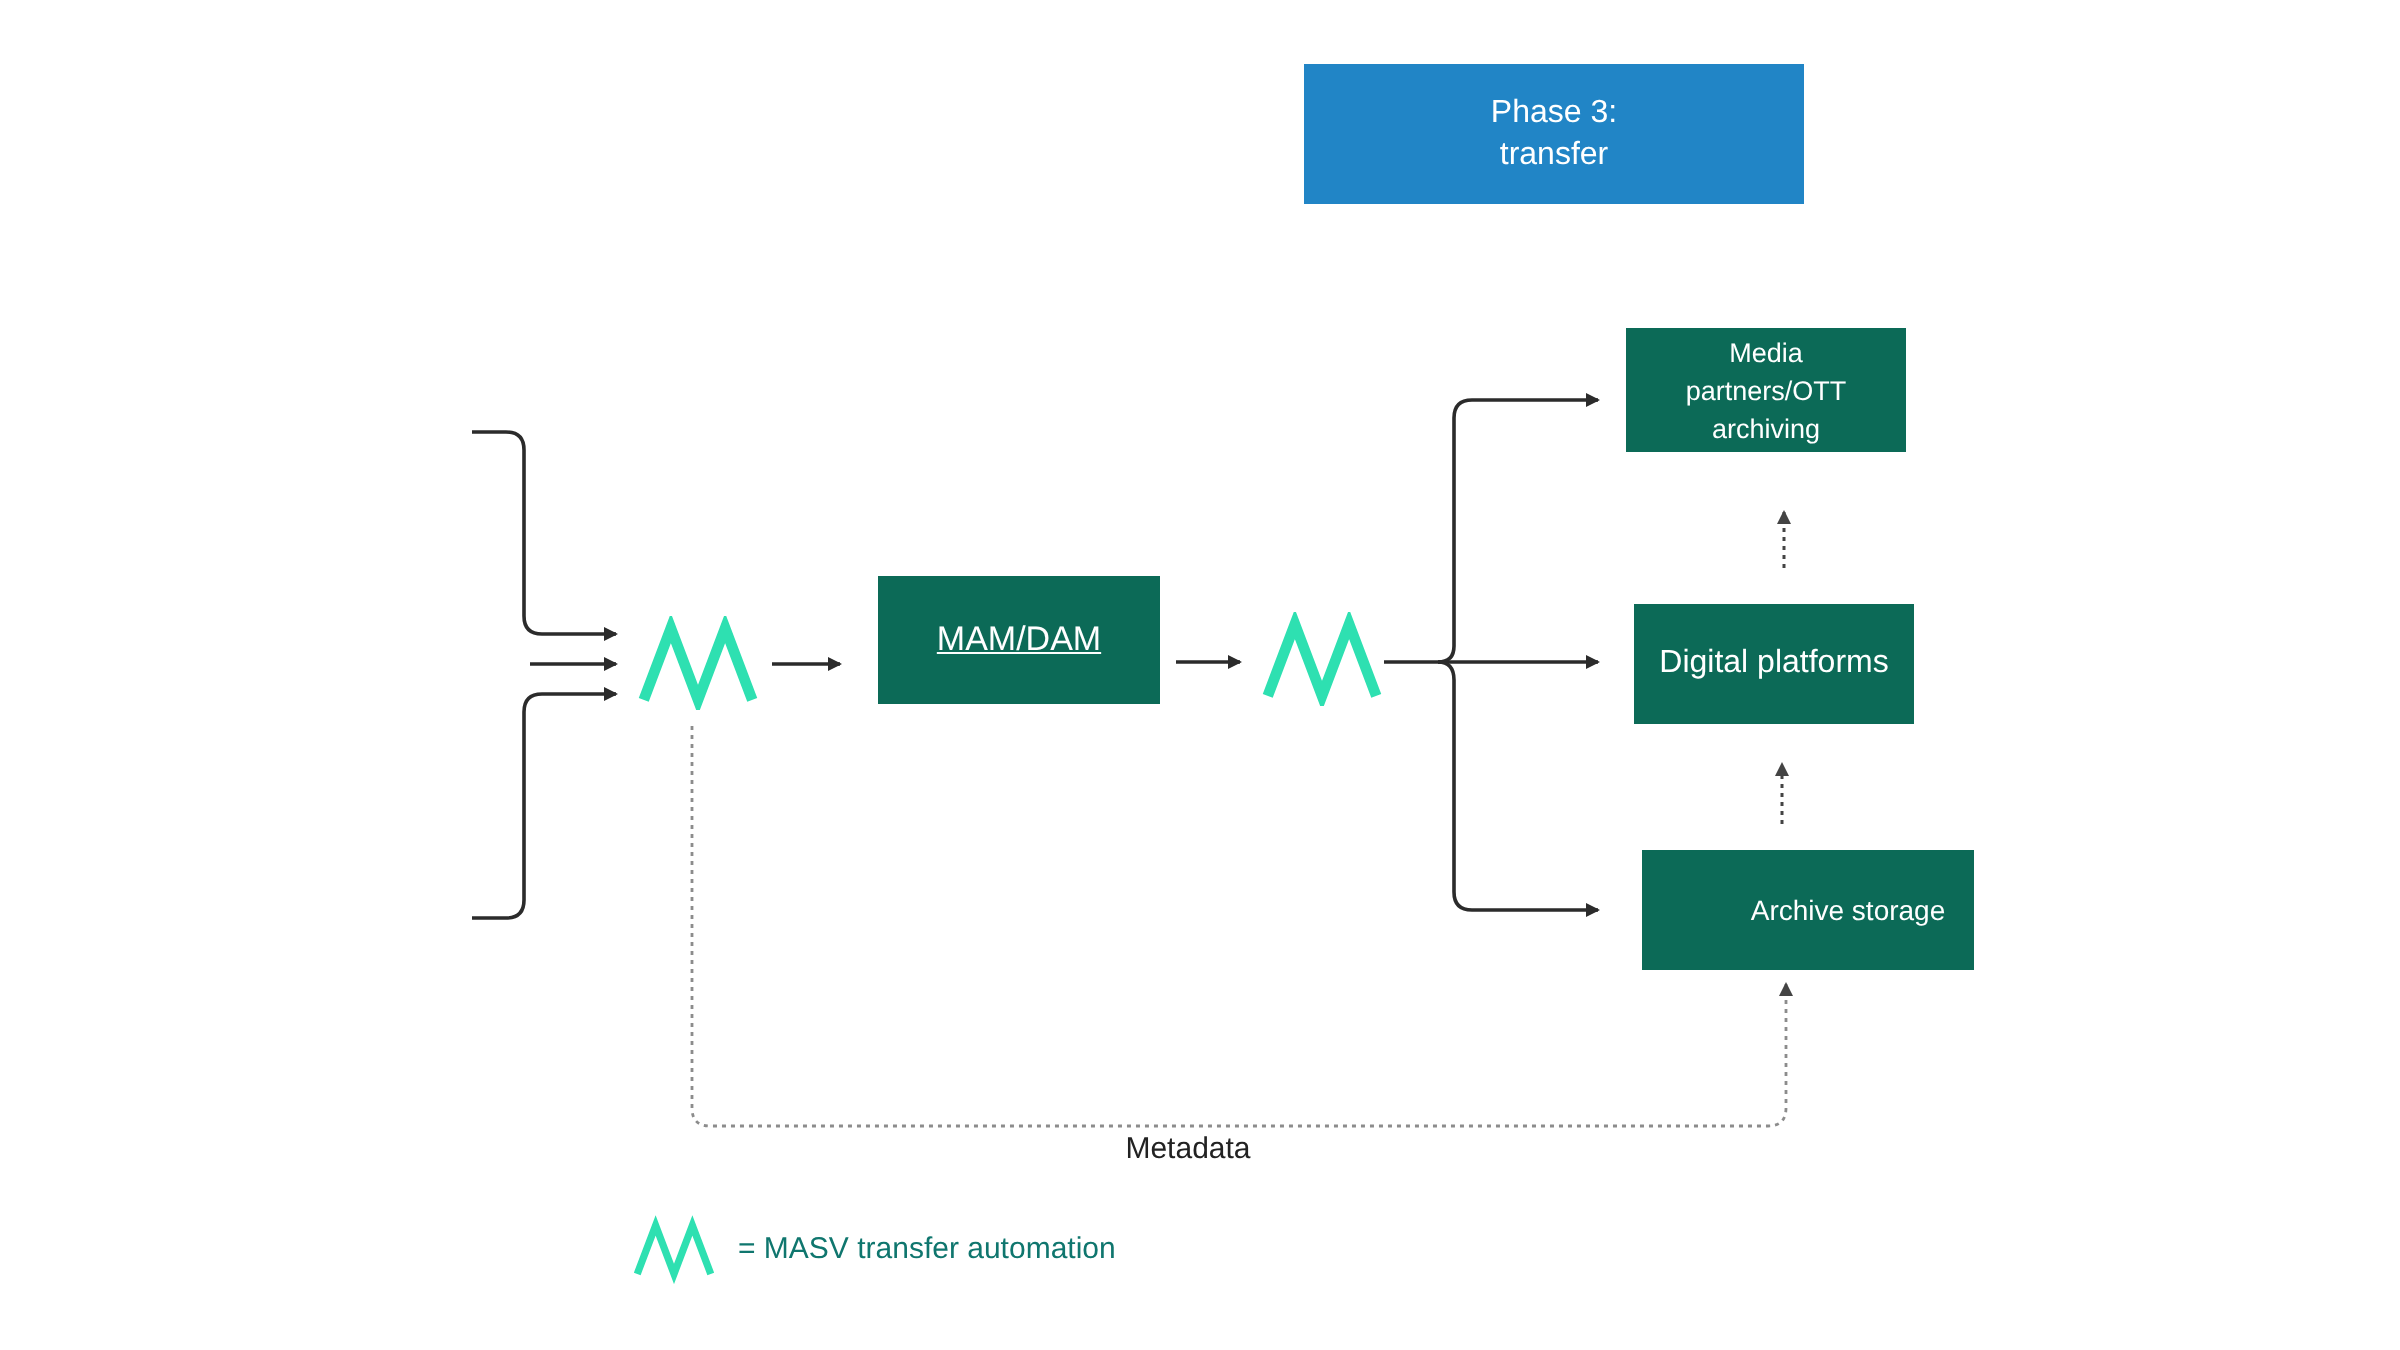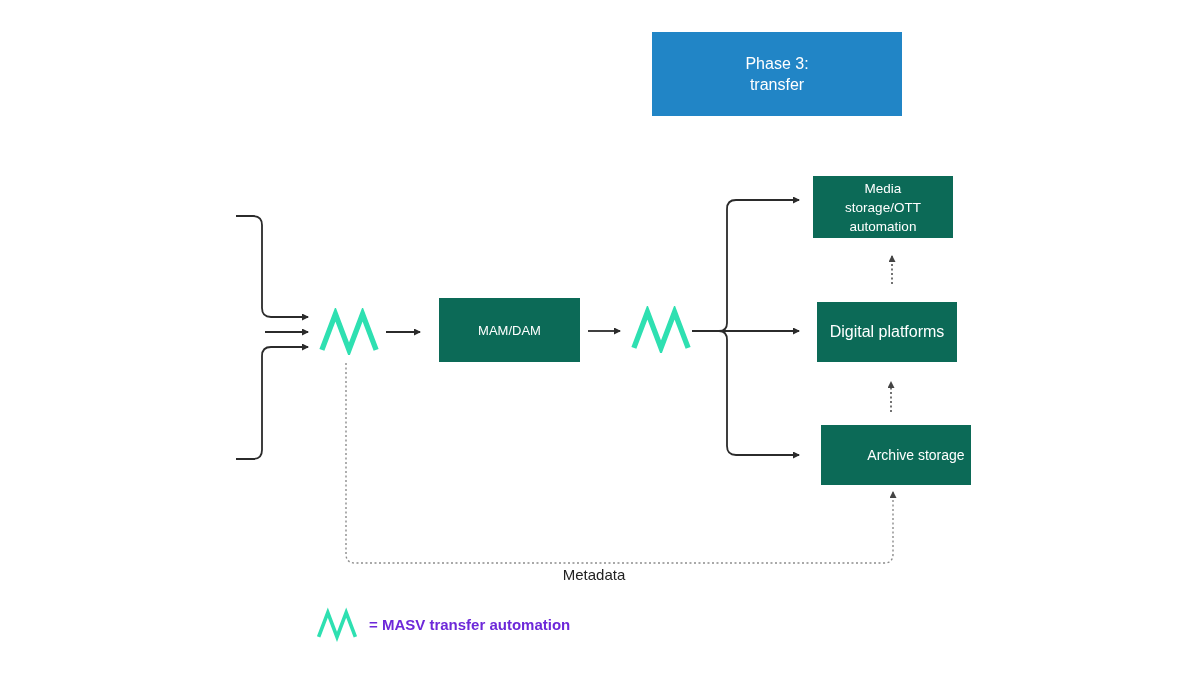--- a/index.html
+++ b/index.html
@@ -8,44 +8,44 @@
     font-family:"Liberation Sans", sans-serif; overflow:hidden;
   }
   svg.wires { position:absolute; left:0; top:0; width:1200px; height:675px; }
 
   .node {
     position:absolute; display:flex; flex-direction:column;
     align-items:center; justify-content:center;
     color:#ffffff; text-align:center; box-sizing:border-box;
   }
   .phase-box {
-    left:652px; top:32px; width:250px; height:84px;
+    left:652px; top:32px; width:250px; height:70px;
     background:#2185C6; font-size:16px; line-height:21px;
   }
   .green { background:#0C6A57; }
-  .mam-box     { left:439px; top:298px; width:141px; height:64px; font-size:13px; }
-  .media-box   { left:813px; top:176px; width:140px; height:62px; font-size:13.5px; line-height:19px; }
+  .mam-box     { left:439px; top:288px; width:141px; height:64px; font-size:17px;text-decoration:underline; }
+  .media-box   { left:813px; top:164px; width:140px; height:62px; font-size:13.5px; line-height:19px; }
   .digital-box { left:817px; top:302px; width:140px; height:60px; font-size:16px; }
-  .archive-box { left:821px; top:425px; width:150px; height:60px; font-size:14px;padding-left:40px; }
+  .archive-box { left:821px; top:425px; width:166px; height:60px; font-size:14px;padding-left:40px; }
   .node span, .node div { display:block; }
 
   .masv-icon { position:absolute; }
   .masv-1 { left:318px; top:308px; width:62px; height:47px; }
   .masv-2 { left:630px; top:306px; width:62px; height:47px; }
 
   .metadata-label {
     position:absolute; left:554px; top:566px; width:80px;
     text-align:center; font-size:15px; color:#222222;
   }
   .legend {
     position:absolute; left:316px; top:605px; height:38px;
     display:flex; align-items:center; gap:11px;
   }
   .legend svg { width:42px; height:35px; }
-  .legend-text { font-size:15px; color:#6d28d9;font-weight:bold; }
+  .legend-text { font-size:15px; color:#0f766e; }
 </style>
 </head>
 <body>
 
 <div class="stage">
 
   <svg class="wires">
     <defs>
       <marker id="ah" markerWidth="8" markerHeight="8" refX="6" refY="3.5" orient="auto" markerUnits="userSpaceOnUse">
         <path d="M0,0 L7,3.5 L0,7 Z" fill="#2B2B2B"></path>
@@ -84,22 +84,22 @@
   <svg class="masv-icon masv-2" viewBox="0 0 64 48">
     <polyline points="4,43 18,6 32,43 46,6 60,43" fill="none" stroke="#2EE0B1" stroke-width="5.5" stroke-linecap="butt" stroke-linejoin="miter" stroke-miterlimit="12"></polyline>
   </svg>
 
   <div class="node green mam-box">
     <span>MAM/DAM</span>
   </div>
 
   <div class="node green media-box">
     <span>Media</span>
-    <span>storage/OTT</span>
-    <span>automation</span>
+    <span>partners/OTT</span>
+    <span>archiving</span>
   </div>
 
   <div class="node green digital-box">
     <span>Digital platforms</span>
   </div>
 
   <div class="node green archive-box">
     <span>Archive storage</span>
   </div>
 

